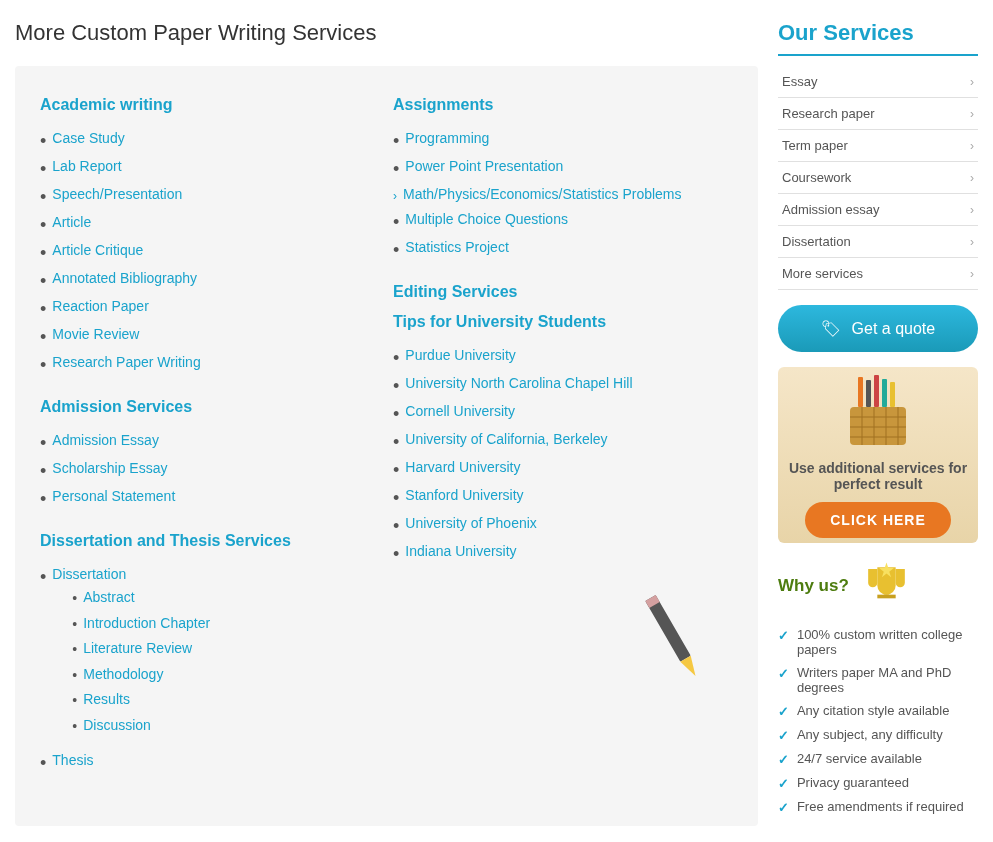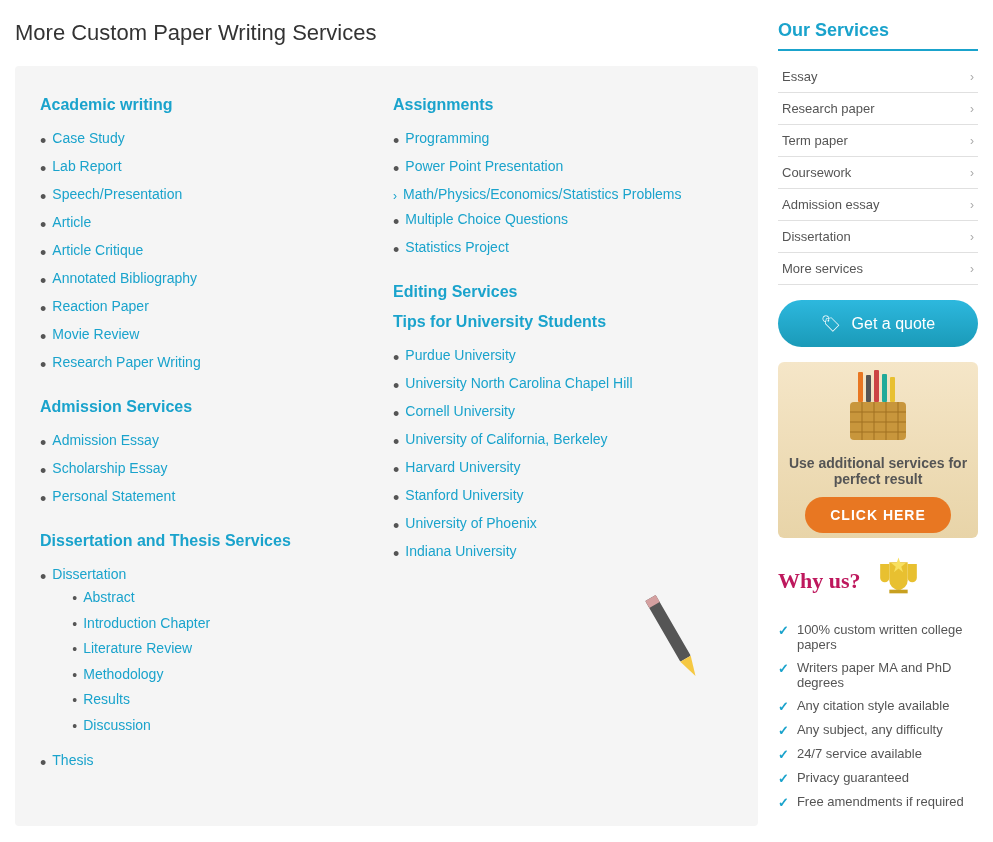--- a/index.html
+++ b/index.html
@@ -95,21 +95,21 @@
     }
     .arrow-bullet {
       color: #1aa3cc;
       font-size: 12px;
       margin-top: 3px;
     }
 
     
     .sidebar-title {
       color: #1aa3cc;
-      font-size: 18px;
+      font-size: 22px;
       font-weight: bold;
       border-bottom: 2px solid #1aa3cc;
       padding-bottom: 8px;
       margin-bottom: 10px;
     }
     .sidebar-menu {
       list-style: none;
       margin-bottom: 15px;
     }
     .sidebar-menu li {
@@ -179,24 +179,23 @@
     .why-us-section {
       margin-top: 10px;
     }
     .why-us-header {
       display: flex;
       align-items: center;
       gap: 10px;
       margin-bottom: 10px;
     }
     .why-us-title {
-      font-size: 22px;
-      color: #be185d;
+      font-size: 17px;
+      color: #4d7c0f;
       font-weight: bold;
-      font-family: Liberation Serif, serif;
     }
     .why-us-list {
       list-style: none;
     }
     .why-us-list li {
       padding: 4px 0;
       color: #555;
       font-size: 13px;
       display: flex;
       align-items: flex-start;

